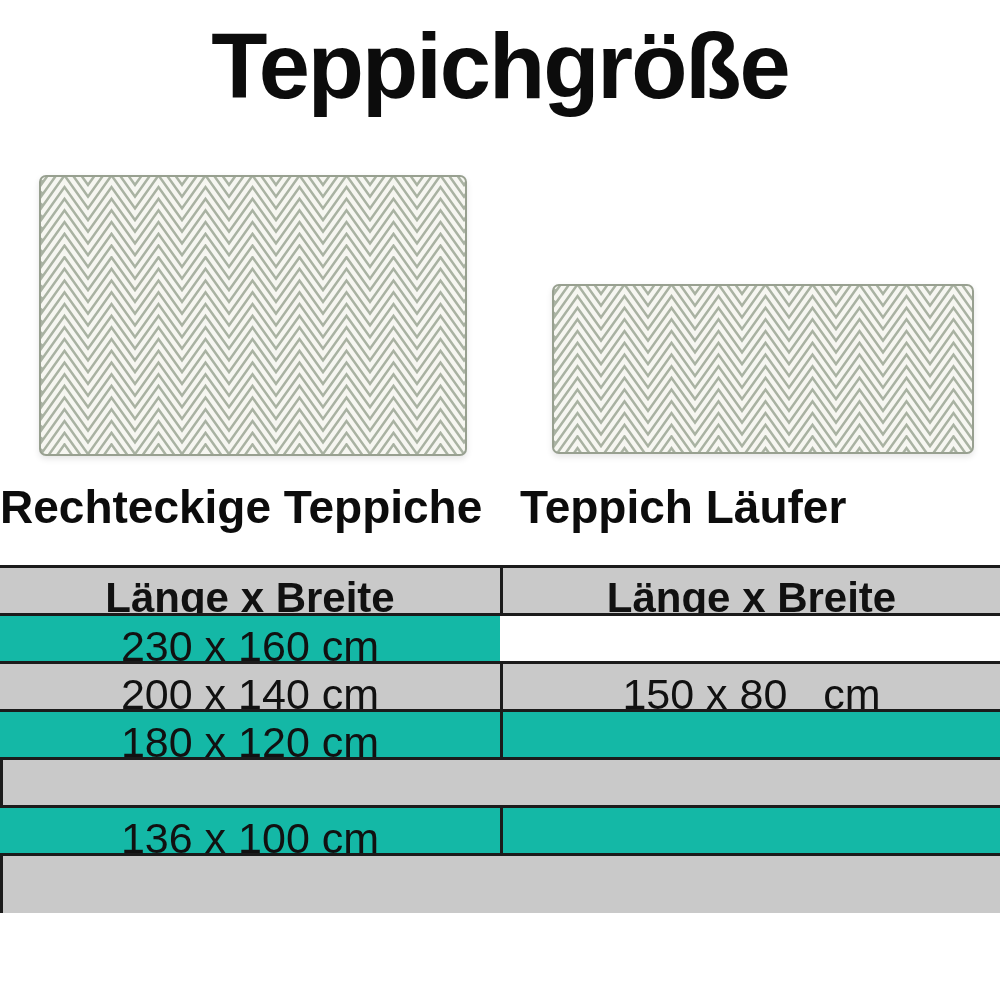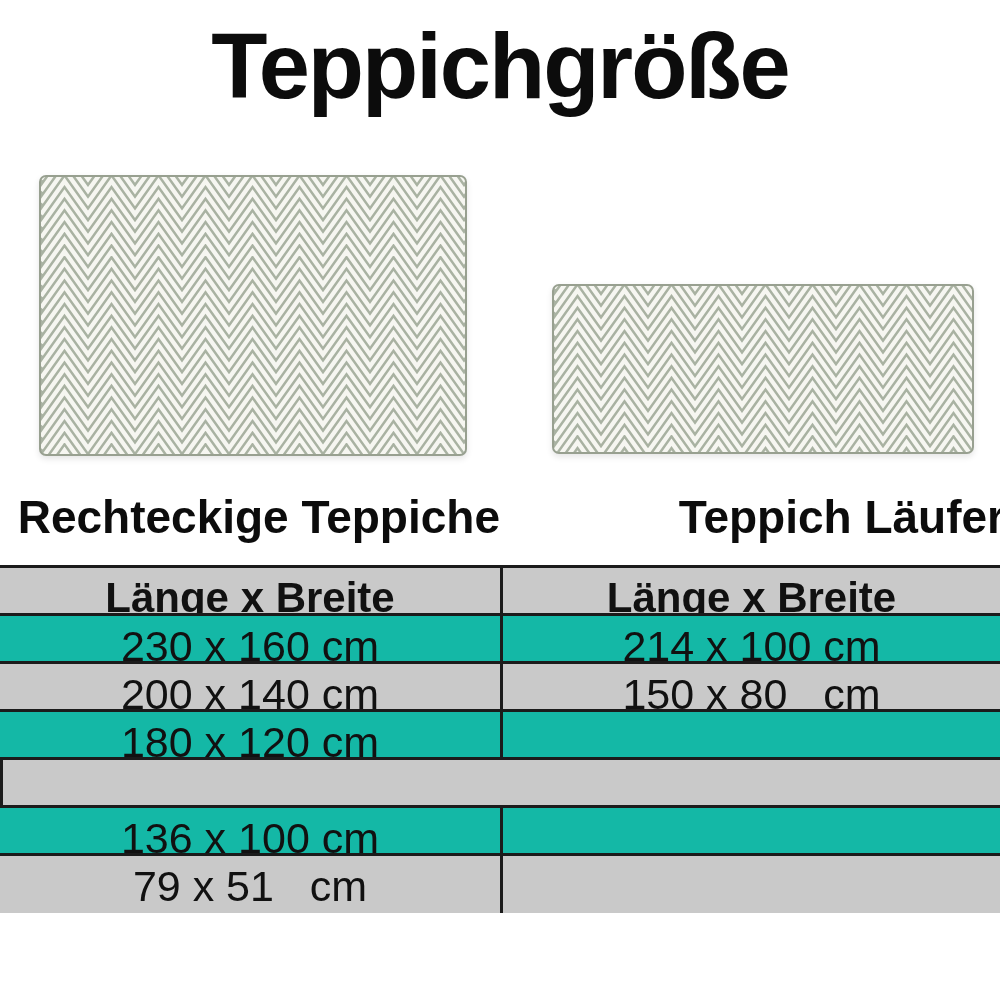--- a/index.html
+++ b/index.html
@@ -34,24 +34,24 @@
     box-shadow: 0 3px 6px rgba(0,0,0,0.10);
     background: #a9b2a2;
   }
   .rug svg { display: block; }
   .rug-left  { left: 39px;  top: 175px; width: 428px; height: 281px; }
   .rug-right { left: 552px; top: 284px; width: 422px; height: 170px; }
 
   
   .rug-label {
     position: absolute;
-    top: 490px;
+    top: 480px;
     font-size: 46px;
     font-weight: 700;
-    text-align: right;
+    text-align: left;
     color: #0c0c0c;
     white-space: nowrap;
   }
   .rug-label-left  { left: 0;     width: 500px; }
   .rug-label-right { left: 520px; width: 485px; }
 
   
   .size-table {
     position: absolute;
     top: 565px; left: 0;
@@ -158,21 +158,20 @@
 
   <div class="size-table">
 
     <div class="t-row header gray">
       <div class="t-cell left">Länge x Breite</div>
       <div class="t-cell right">Länge x Breite</div>
     </div>
 
     <div class="t-row white">
       <div class="t-cell left">230 x 160 cm</div>
-      <div class="t-cell right">214 x 100 cm</div>
     </div>
 
     <div class="t-row gray">
       <div class="t-cell left">200 x 140 cm</div>
       <div class="t-cell right">150 x 80   cm</div>
     </div>
 
     <div class="t-row white">
       <div class="t-cell left">180 x 120 cm</div>
       <div class="t-cell right"></div>
@@ -181,18 +180,17 @@
     <div class="t-row gray">
       <div class="t-cell right"></div>
     </div>
 
     <div class="t-row white">
       <div class="t-cell left">136 x 100 cm</div>
       <div class="t-cell right"></div>
     </div>
 
     <div class="t-row gray">
-      <div class="t-cell left">79 x 51   cm</div>
       <div class="t-cell right"></div>
     </div>
 
   </div>
 </div>
 
 </body></html>

